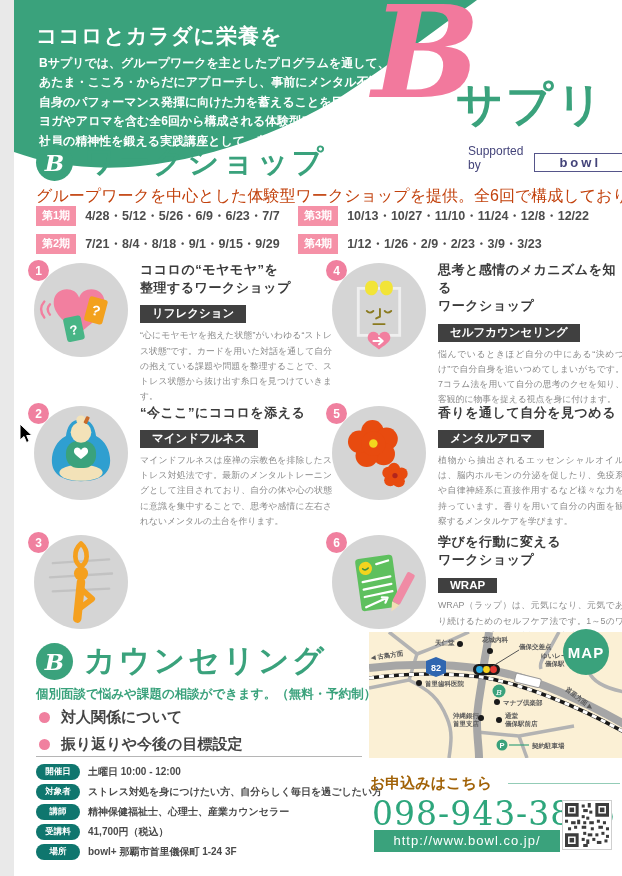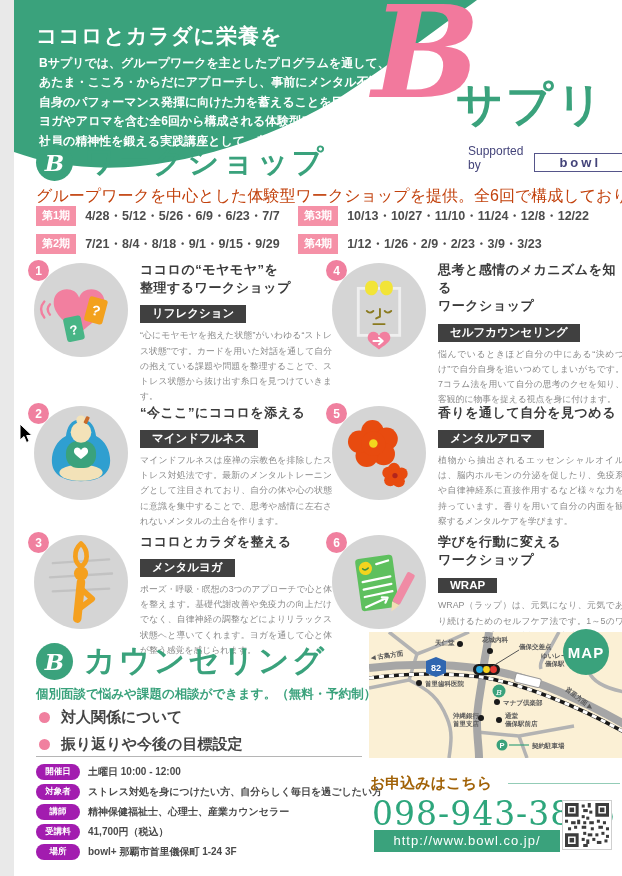--- a/index.html
+++ b/index.html
@@ -46,21 +46,21 @@
   .item-text{margin:0;font-size:8.8px;color:#8a8a8a;line-height:1.72;text-align:justify;}
 
   
   .cs-desc{position:absolute;top:686px;left:22px;font-size:12.5px;color:#3aa27c;font-weight:bold;}
   .topics{position:absolute;top:708px;left:25px;display:flex;flex-direction:column;gap:8px;}
   .topic{display:flex;align-items:center;gap:11px;font-size:15px;font-weight:bold;color:#454545;}
   .topic .dot{width:11px;height:11px;border-radius:50%;background:#f0809f;flex:0 0 auto;}
   .divider{position:absolute;top:756px;left:22px;width:326px;border-top:1px solid #b5b5b5;}
   .details{position:absolute;top:764px;left:22px;display:flex;flex-direction:column;gap:4px;}
   .detail-row{display:flex;align-items:center;gap:8px;white-space:nowrap;}
-  .pill{flex:0 0 44px;background:#a21caf;color:#fff;font-size:8.5px;text-align:center;border-radius:9px;padding:2px 0;font-weight:bold;}
+  .pill{flex:0 0 44px;background:#0f766e;color:#fff;font-size:8.5px;text-align:center;border-radius:9px;padding:2px 0;font-weight:bold;}
   .detail-value{font-size:10px;font-weight:bold;color:#4a4a4a;}
 
   
   .map{position:absolute;top:632px;left:355px;width:255px;height:126px;background:#fbf0d5;}
   .map-badge{position:absolute;top:629px;left:549px;width:46px;height:46px;border-radius:50%;background:#3aa27c;color:#fff;
              display:flex;align-items:center;justify-content:center;font-size:15px;font-weight:bold;letter-spacing:1px;}
   .cta{position:absolute;top:774px;left:356px;width:250px;display:flex;align-items:center;gap:16px;
        font-size:15px;font-weight:bold;color:#a16207;}
   .cta .line{flex:1;border-top:1.5px solid #3aa27c;opacity:.55;}
   .phone{position:absolute;top:794px;left:358px;font-family:"DejaVu Serif",serif;color:#2ea67c;font-size:33px;letter-spacing:1px;}
@@ -177,25 +177,20 @@
           <g stroke="#c2c2c2" stroke-width="2.5" stroke-linecap="round">
             <line x1="20" y1="30" x2="80" y2="26"></line>
               <line x1="17" y1="45" x2="83" y2="41"></line>
               <line x1="20" y1="60" x2="80" y2="57"></line>
           </g>
           <path d="M50 9 C41 17 43 30 50 33 C57 30 59 17 50 9 Z" fill="none" stroke="#f5a01e" stroke-width="5" stroke-linejoin="round"></path>
           <circle cx="50" cy="41" r="7.5" fill="#f5a01e"></circle>
           <path d="M50 50 L46 89" stroke="#f5a01e" stroke-width="9" stroke-linecap="round"></path>
           <path d="M51 58 L62 68 L50 77" stroke="#f5a01e" stroke-width="6" fill="none" stroke-linecap="round" stroke-linejoin="round"></path>
         </svg>
-      </div>
-      <div class="item-body">
-        <h3 class="item-title">ココロとカラダを整える</h3>
-        <span class="item-badge">メンタルヨガ</span>
-        <p class="item-text">ポーズ・呼吸・瞑想の3つのアプローチで心と体を整えます。基礎代謝改善や免疫力の向上だけでなく、自律神経の調整などによりリラックス状態へと導いてくれます。ヨガを通して心と体が整う感覚を感じられます。</p>
       </div>
     </div>
 
     <div class="item">
       <div class="item-icon">
         <span class="num">4</span>
         <svg width="94" height="94" viewBox="0 0 100 100">
           <circle cx="50" cy="50" r="50" fill="#d5d5d5"></circle>
           <rect x="28" y="27" width="44" height="50" fill="none" stroke="#efefef" stroke-width="3"></rect>
           <path d="M41 19 c-7 1 -8 13 -1 15 c5 1.5 9 -3 9 -8 c0 -5 -3 -8 -8 -7 Z" fill="#f2e437"></path>

